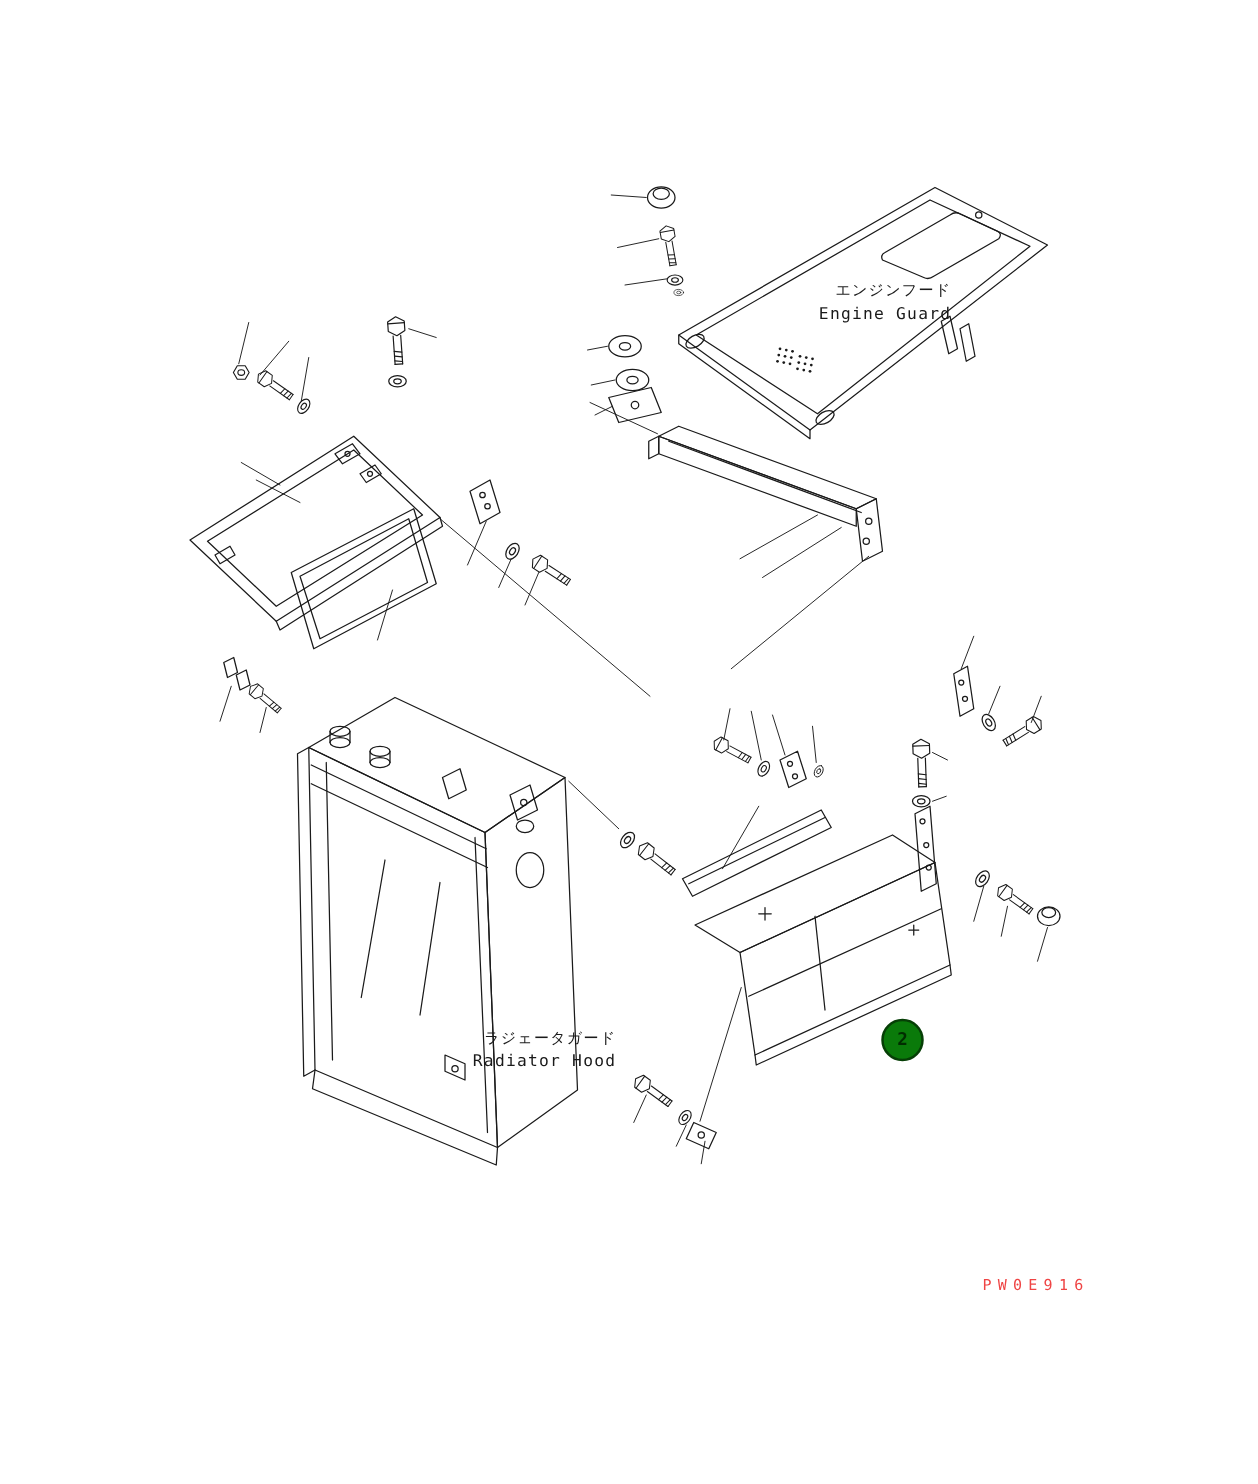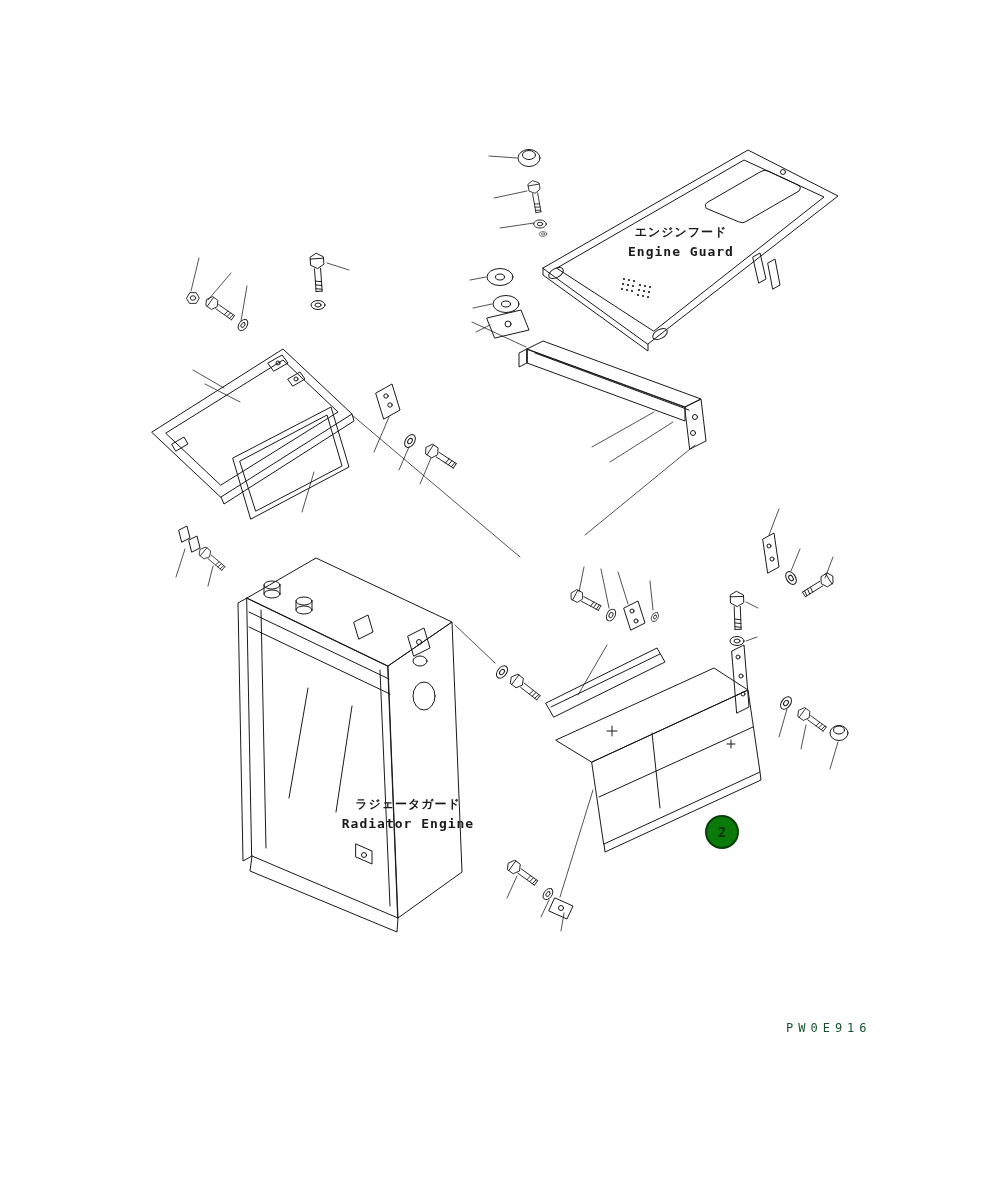--- a/index.html
+++ b/index.html
@@ -1,28 +1,28 @@
 <!DOCTYPE html>
 <html><head>
 <meta charset="utf-8">
 <style>
   html,body{margin:0;padding:0;background:#ffffff;}
   .page{position:relative;width:1006px;height:1187px;background:#ffffff;overflow:hidden;
         font-family:"DejaVu Sans Mono","Liberation Mono",monospace;color:#1a1a1a;}
   .page svg{position:absolute;left:0;top:0;}
-  .dual-label{position:absolute;text-align:center;font-weight:bold;}
+  .dual-label{position:absolute;text-align:right;}
   .dual-label .jp{font-size:12px;letter-spacing:1px;white-space:nowrap;}
   .dual-label .en{font-size:13px;letter-spacing:1px;margin-top:3px;white-space:nowrap;}
   #hood-label{left:601px;top:224px;width:160px;}
-  #guard-label{left:323px;top:796px;width:170px;}
+  #guard-label{left:323px;top:822px;width:170px;}
   .callout{position:absolute;left:705px;top:815px;width:34px;height:34px;border-radius:50%;
            background:#0a7a0a;border:2px solid #063f06;box-sizing:border-box;
            display:flex;align-items:center;justify-content:center;
            font-size:14px;font-weight:bold;color:#012d01;cursor:pointer;}
-  .watermark{position:absolute;left:786px;top:1021px;font-size:12px;letter-spacing:5px;color:#14532d;}
+  .watermark{position:absolute;left:786px;top:1021px;font-size:12px;letter-spacing:5px;color:#ef4444;}
 </style>
 </head>
 <body>
 
 <div class="page">
 
   <svg width="1006" height="1187" viewBox="0 0 1006 1187">
     <defs>
       <g id="bolt">
         <polygon points="-8,0 -4,-7 4,-7 8,0 4,7 -4,7"></polygon>
@@ -254,20 +254,20 @@
     </g>
   </svg>
 
   <div class="dual-label" id="hood-label">
     <div class="jp">エンジンフード</div>
     <div class="en">Engine Guard</div>
   </div>
 
   <div class="dual-label" id="guard-label">
     <div class="jp">ラジェータガード</div>
-    <div class="en">Radiator Engine</div>
+    <div class="en">Radiator Hood</div>
   </div>
 
   <div class="callout">2</div>
 
   <div class="watermark">PW0E916</div>
 
 </div>
 
 </body></html>

